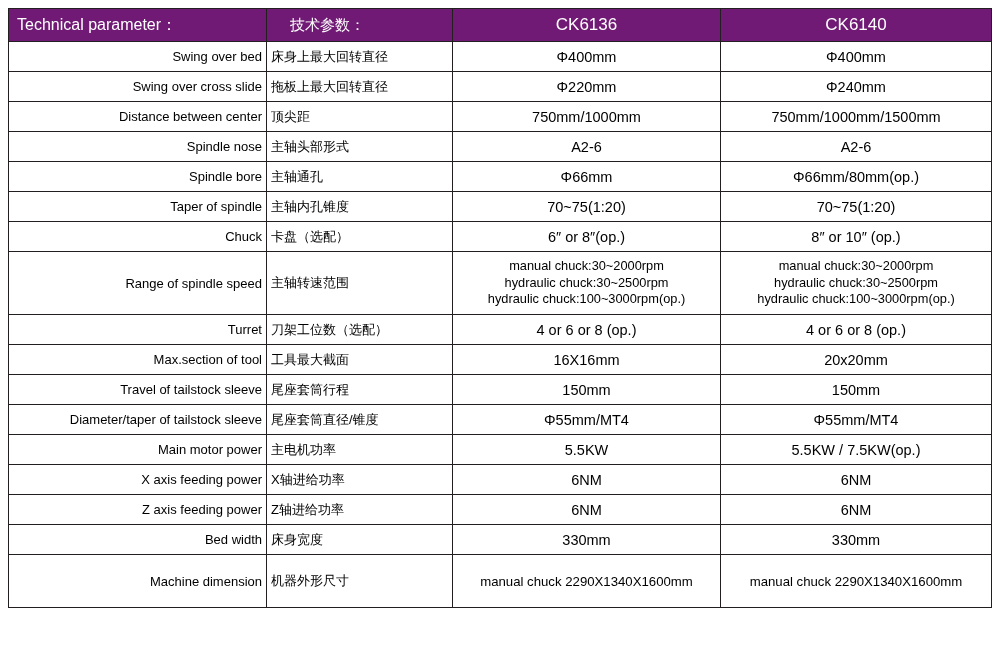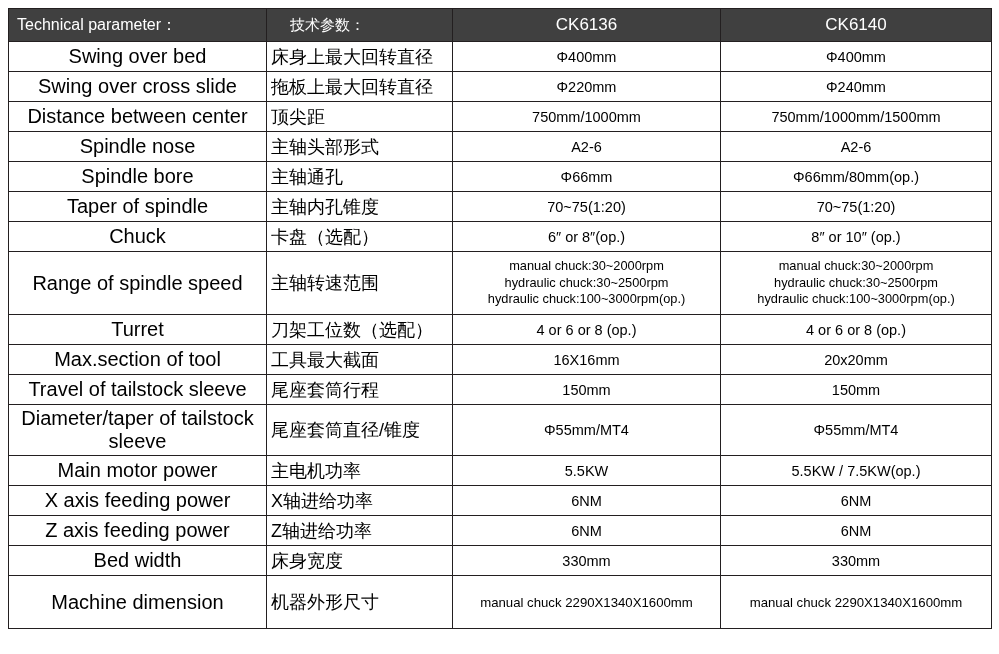--- a/index.html
+++ b/index.html
@@ -29,21 +29,21 @@
     vertical-align: middle;
     font-weight: normal;
   }
   
   col.c0 { width: 258px; }
   col.c1 { width: 186px; }
   col.c2 { width: 268px; }
   col.c3 { width: 271px; }
 
   thead td {
-    background: #404040;
+    background: #701a75;
     color: #ffffff;
     font-weight: bold;
     font-size: 16px;
     height: 28px;
   }
   thead td.hdr-en {
     text-align: left;
     padding-left: 8px;
   }
   thead td.hdr-cn {
@@ -51,28 +51,28 @@
     padding-left: 23px;
     font-size: 15px;
   }
   thead td.hdr-model {
     text-align: center;
     font-size: 17px;
     margin-left: 12px;
   }
 
   td.name-en {
-    text-align: center;
+    text-align: right;
     padding-left: 8px;
-    font-size: 20px;
+    font-size: 13px;
   }
   td.name-cn {
     text-align: left;
     padding-left: 8px;
-    font-size: 18px;
+    font-size: 13px;
   }
   td.val {
     text-align: center;
     font-size: 14.5px;
   }
   tr.row-normal td { height: 25px; }
 
   
   .lines {
     line-height: 1.28;

